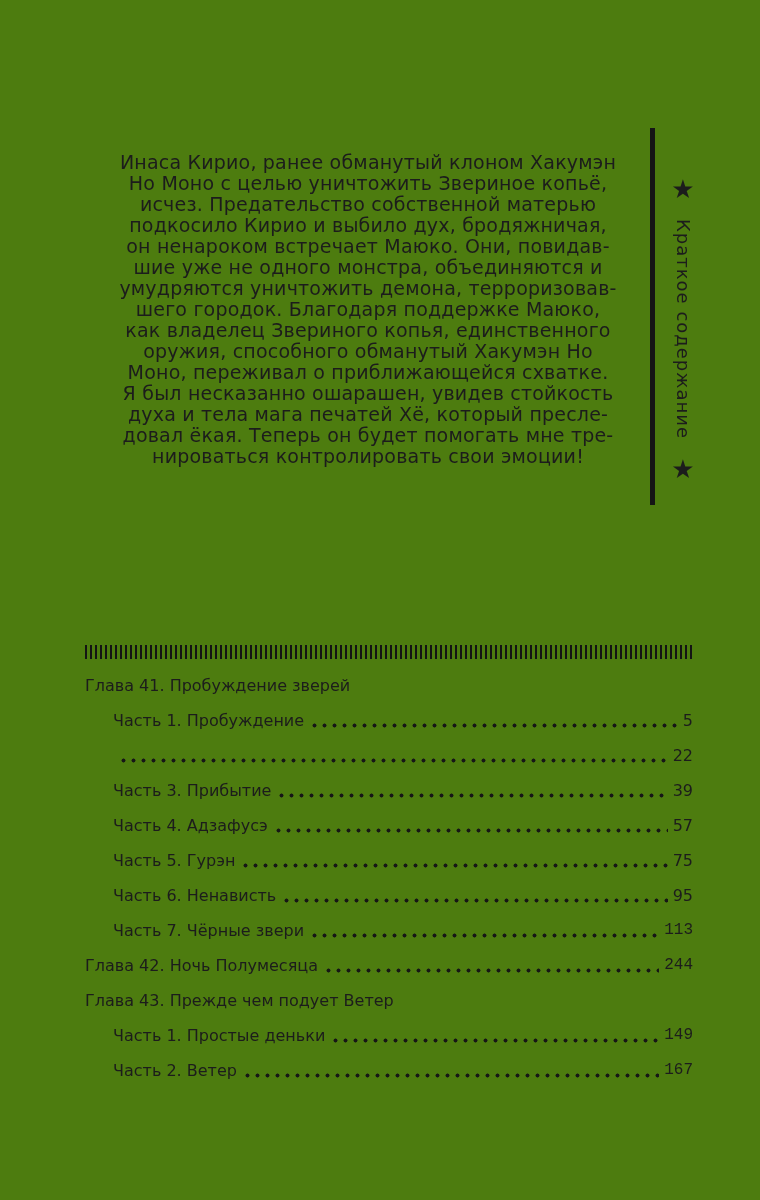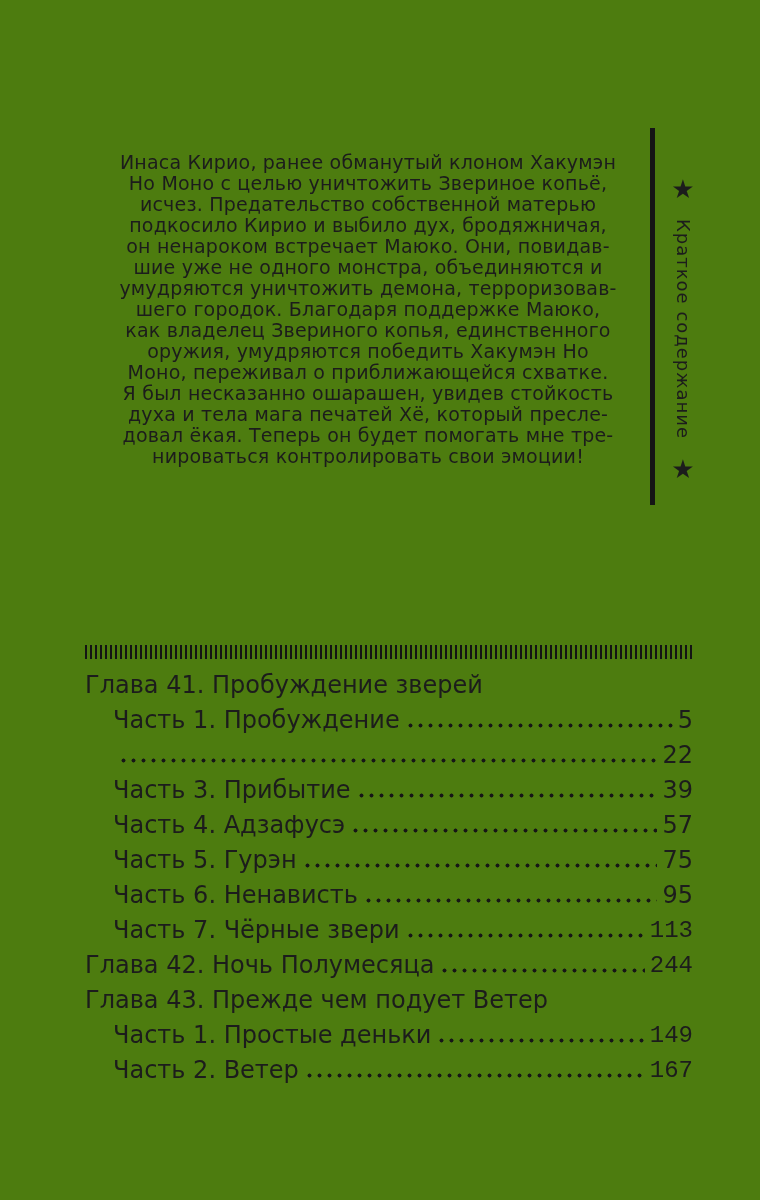--- a/index.html
+++ b/index.html
@@ -66,21 +66,21 @@
     height: 14px;
     margin-bottom: 9px;
     background: repeating-linear-gradient(90deg,
       #141414 0px, #141414 2px,
       transparent 2px, transparent 5px);
   }
   .toc-row {
     display: flex;
     align-items: center;
     height: 35px;
-    font-size: 24px;
+    font-size: 16px;
     line-height: 35px;
   }
   .toc-row.part { padding-left: 28px; }
   .toc-label { white-space: nowrap; }
   .leader {
     flex: 1 1 auto;
     align-self: flex-end;
     height: 5px;
     margin: 0 5px 10px 8px;
     background-image: radial-gradient(circle at 2.5px 2.5px, #161616 1.7px, transparent 2.3px);
@@ -99,21 +99,21 @@
   <section class="synopsis" id="synopsis">
       <div class="syn-line">Инаса Кирио, ранее обманутый клоном Хакумэн</div>
       <div class="syn-line">Но Моно с целью уничтожить Звериное копьё,</div>
       <div class="syn-line">исчез. Предательство собственной матерью</div>
       <div class="syn-line">подкосило Кирио и выбило дух, бродяжничая,</div>
       <div class="syn-line">он ненароком встречает Маюко. Они, повидав-</div>
       <div class="syn-line">шие уже не одного монстра, объединяются и</div>
       <div class="syn-line">умудряются уничтожить демона, терроризовав-</div>
       <div class="syn-line">шего городок. Благодаря поддержке Маюко,</div>
       <div class="syn-line">как владелец Звериного копья, единственного</div>
-      <div class="syn-line">оружия, умудряются победить Хакумэн Но</div>
+      <div class="syn-line">оружия, способного обманутый Хакумэн Но</div>
       <div class="syn-line">Моно, переживал о приближающейся схватке.</div>
       <div class="syn-line">Я был несказанно ошарашен, увидев стойкость</div>
       <div class="syn-line">духа и тела мага печатей Хё, который пресле-</div>
       <div class="syn-line">довал ёкая. Теперь он будет помогать мне тре-</div>
       <div class="syn-line">нироваться контролировать свои эмоции!</div>
     </section>
 
   <div class="divider-line"></div>
 
   <aside class="sidebar">

